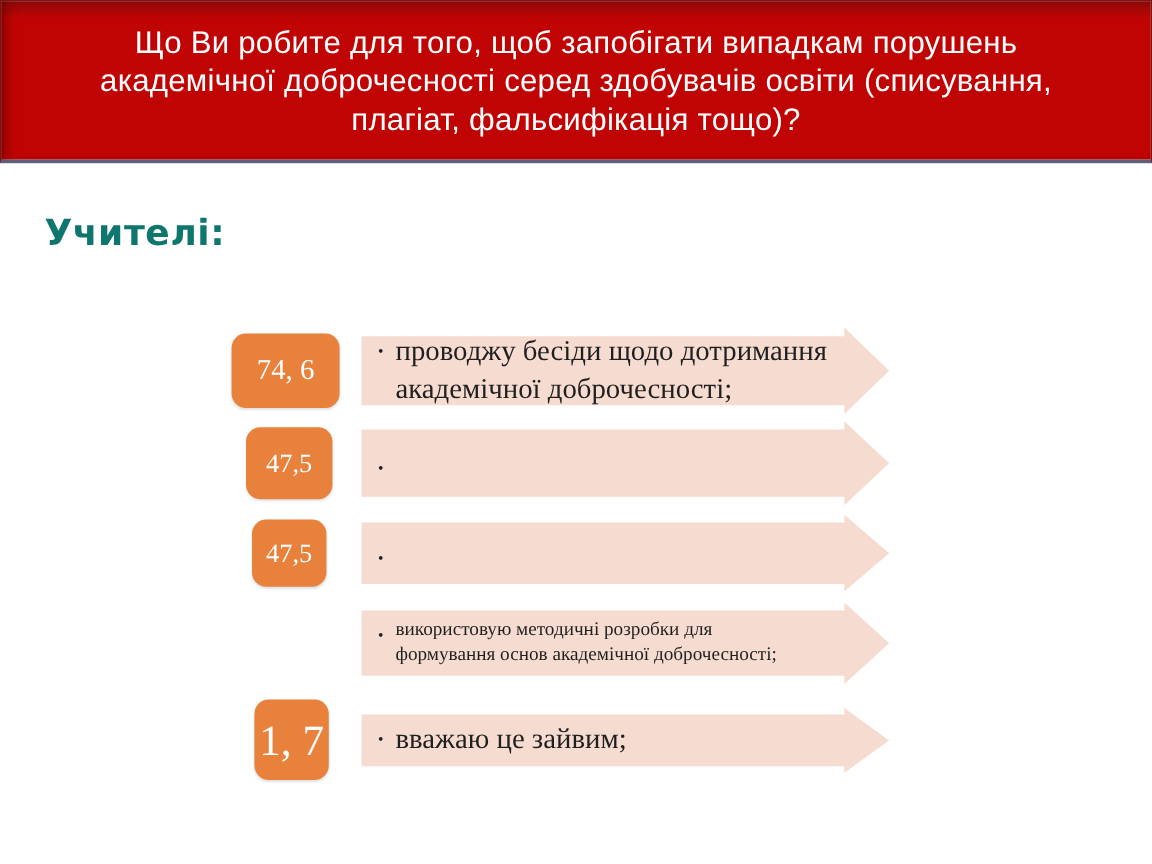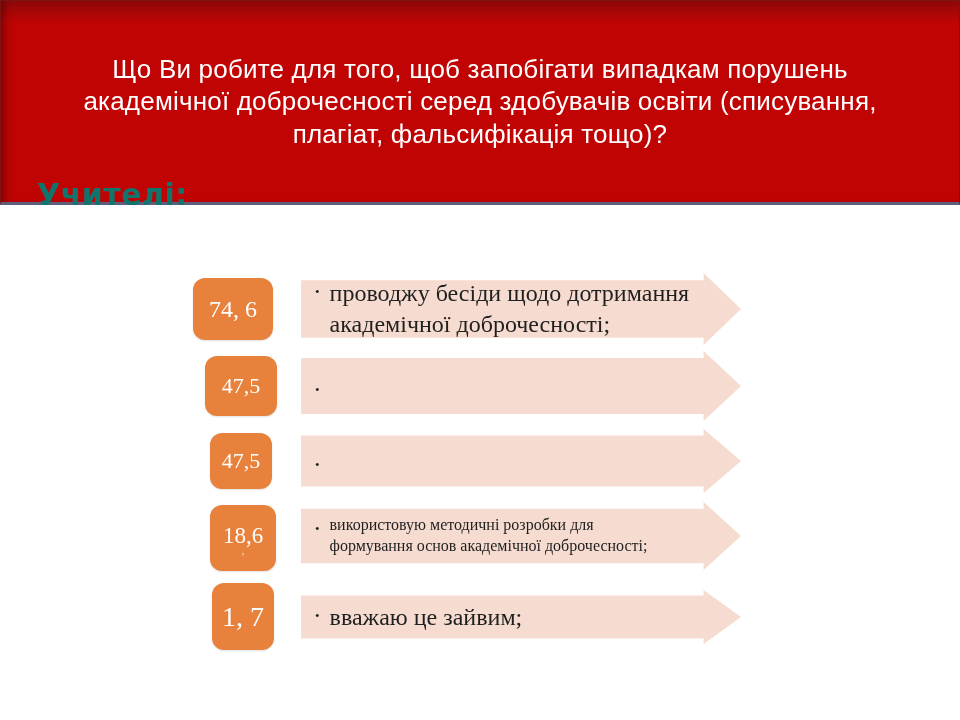--- a/index.html
+++ b/index.html
@@ -1,20 +1,20 @@
 <!DOCTYPE html>
 <html><head>
 <meta charset="utf-8">
 <style>
   html,body{margin:0;padding:0;background:#fff;}
   .slide{position:relative;width:960px;height:720px;background:#ffffff;overflow:hidden;
          font-family:"Liberation Sans",sans-serif;}
 
   
-  .banner{position:absolute;left:0;top:0;width:960px;height:205px;box-sizing:border-box;
+  .banner{position:absolute;left:0;top:0;width:960px;height:136px;box-sizing:border-box;
           background:linear-gradient(180deg,#8f0909 0%,#c00404 11%,#c00404 100%);
           border:1px solid #7c1414;border-bottom:3px solid #5e5e7d;
           box-shadow:inset 9px 0 10px -6px rgba(70,0,0,.55);
           display:flex;align-items:center;justify-content:center;}
   .banner-text{white-space:pre-line;text-align:center;color:#ffffff;
                font:26px/1.24 "Liberation Sans",sans-serif;letter-spacing:.2px;}
 
   
   .subtitle{position:absolute;left:37px;top:178px;margin:0;
             font-family:"DejaVu Sans","Liberation Sans",sans-serif;
@@ -30,38 +30,38 @@
   .num-sub{font-size:10px;line-height:4px;opacity:.85;}
   .arrow{position:absolute;background:#f6dcd0;
          clip-path:polygon(0 10%,91.5% 10%,91.5% 0,100% 50%,91.5% 100%,91.5% 90%,0 90%);}
   .arrow-text{position:absolute;left:14px;top:50%;transform:translateY(-50%);
               display:flex;align-items:flex-start;width:398px;
               font-family:"Liberation Serif","DejaVu Serif",serif;color:#1f1f1f;}
   .bullet{font-size:13px;line-height:1;margin:7px 10px 0 0;}
   .step-text{white-space:pre-line;font-size:24px;line-height:1.28;}
 
   .row1{top:273px;height:72px;}
-  .row1 .num-box{left:0;top:5px;width:80px;height:62px;font-size:24px;}
+  .row1 .num-box{left:0;top:5px;width:90px;height:62px;font-size:24px;}
   .row1 .arrow{left:108px;top:0;width:440px;height:72px;}
 
   .row2{top:351px;height:70px;}
   .row2 .num-box{left:12px;top:5px;width:72px;height:60px;font-size:22px;}
   .row2 .arrow{left:108px;top:0;width:440px;height:70px;}
 
   .row3{top:429px;height:64px;}
   .row3 .num-box{left:17px;top:4px;width:62px;height:56px;font-size:22px;}
   .row3 .arrow{left:108px;top:0;width:440px;height:64px;}
 
   .row4{top:501px;height:72px;}
   .row4 .num-box{left:17px;top:4px;width:66px;height:66px;font-size:23px;}
   .row4 .arrow{left:108px;top:1px;width:440px;height:68px;}
   .row4 .step-text{font-size:16px;line-height:1.3;}
 
   .row5{top:582px;height:70px;}
-  .row5 .num-box{left:19px;top:1px;width:62px;height:67px;font-size:28px;}
+  .row5 .num-box{left:19px;top:1px;width:62px;height:67px;font-size:36px;}
   .row5 .arrow{left:108px;top:8px;width:440px;height:54px;}
 </style>
 </head>
 <body>
 
 <div class="slide">
 
   <header class="banner">
     <div class="banner-text">Що Ви робите для того, щоб запобігати випадкам порушень
 академічної доброчесності серед здобувачів освіти (списування,
@@ -101,24 +101,20 @@
         <span class="num">47,5</span>
       </div>
       <div class="arrow">
         <div class="arrow-text">
           <span class="bullet">•</span>
         </div>
       </div>
     </div>
 
     <div class="row row4">
-      <div class="num-box">
-        <span class="num">18,6</span>
-        <span class="num-sub">,</span>
-      </div>
       <div class="arrow">
         <div class="arrow-text">
           <span class="bullet">•</span>
           <span class="step-text">використовую методичні розробки для
 формування основ академічної доброчесності;</span>
         </div>
       </div>
     </div>
 
     <div class="row row5">

